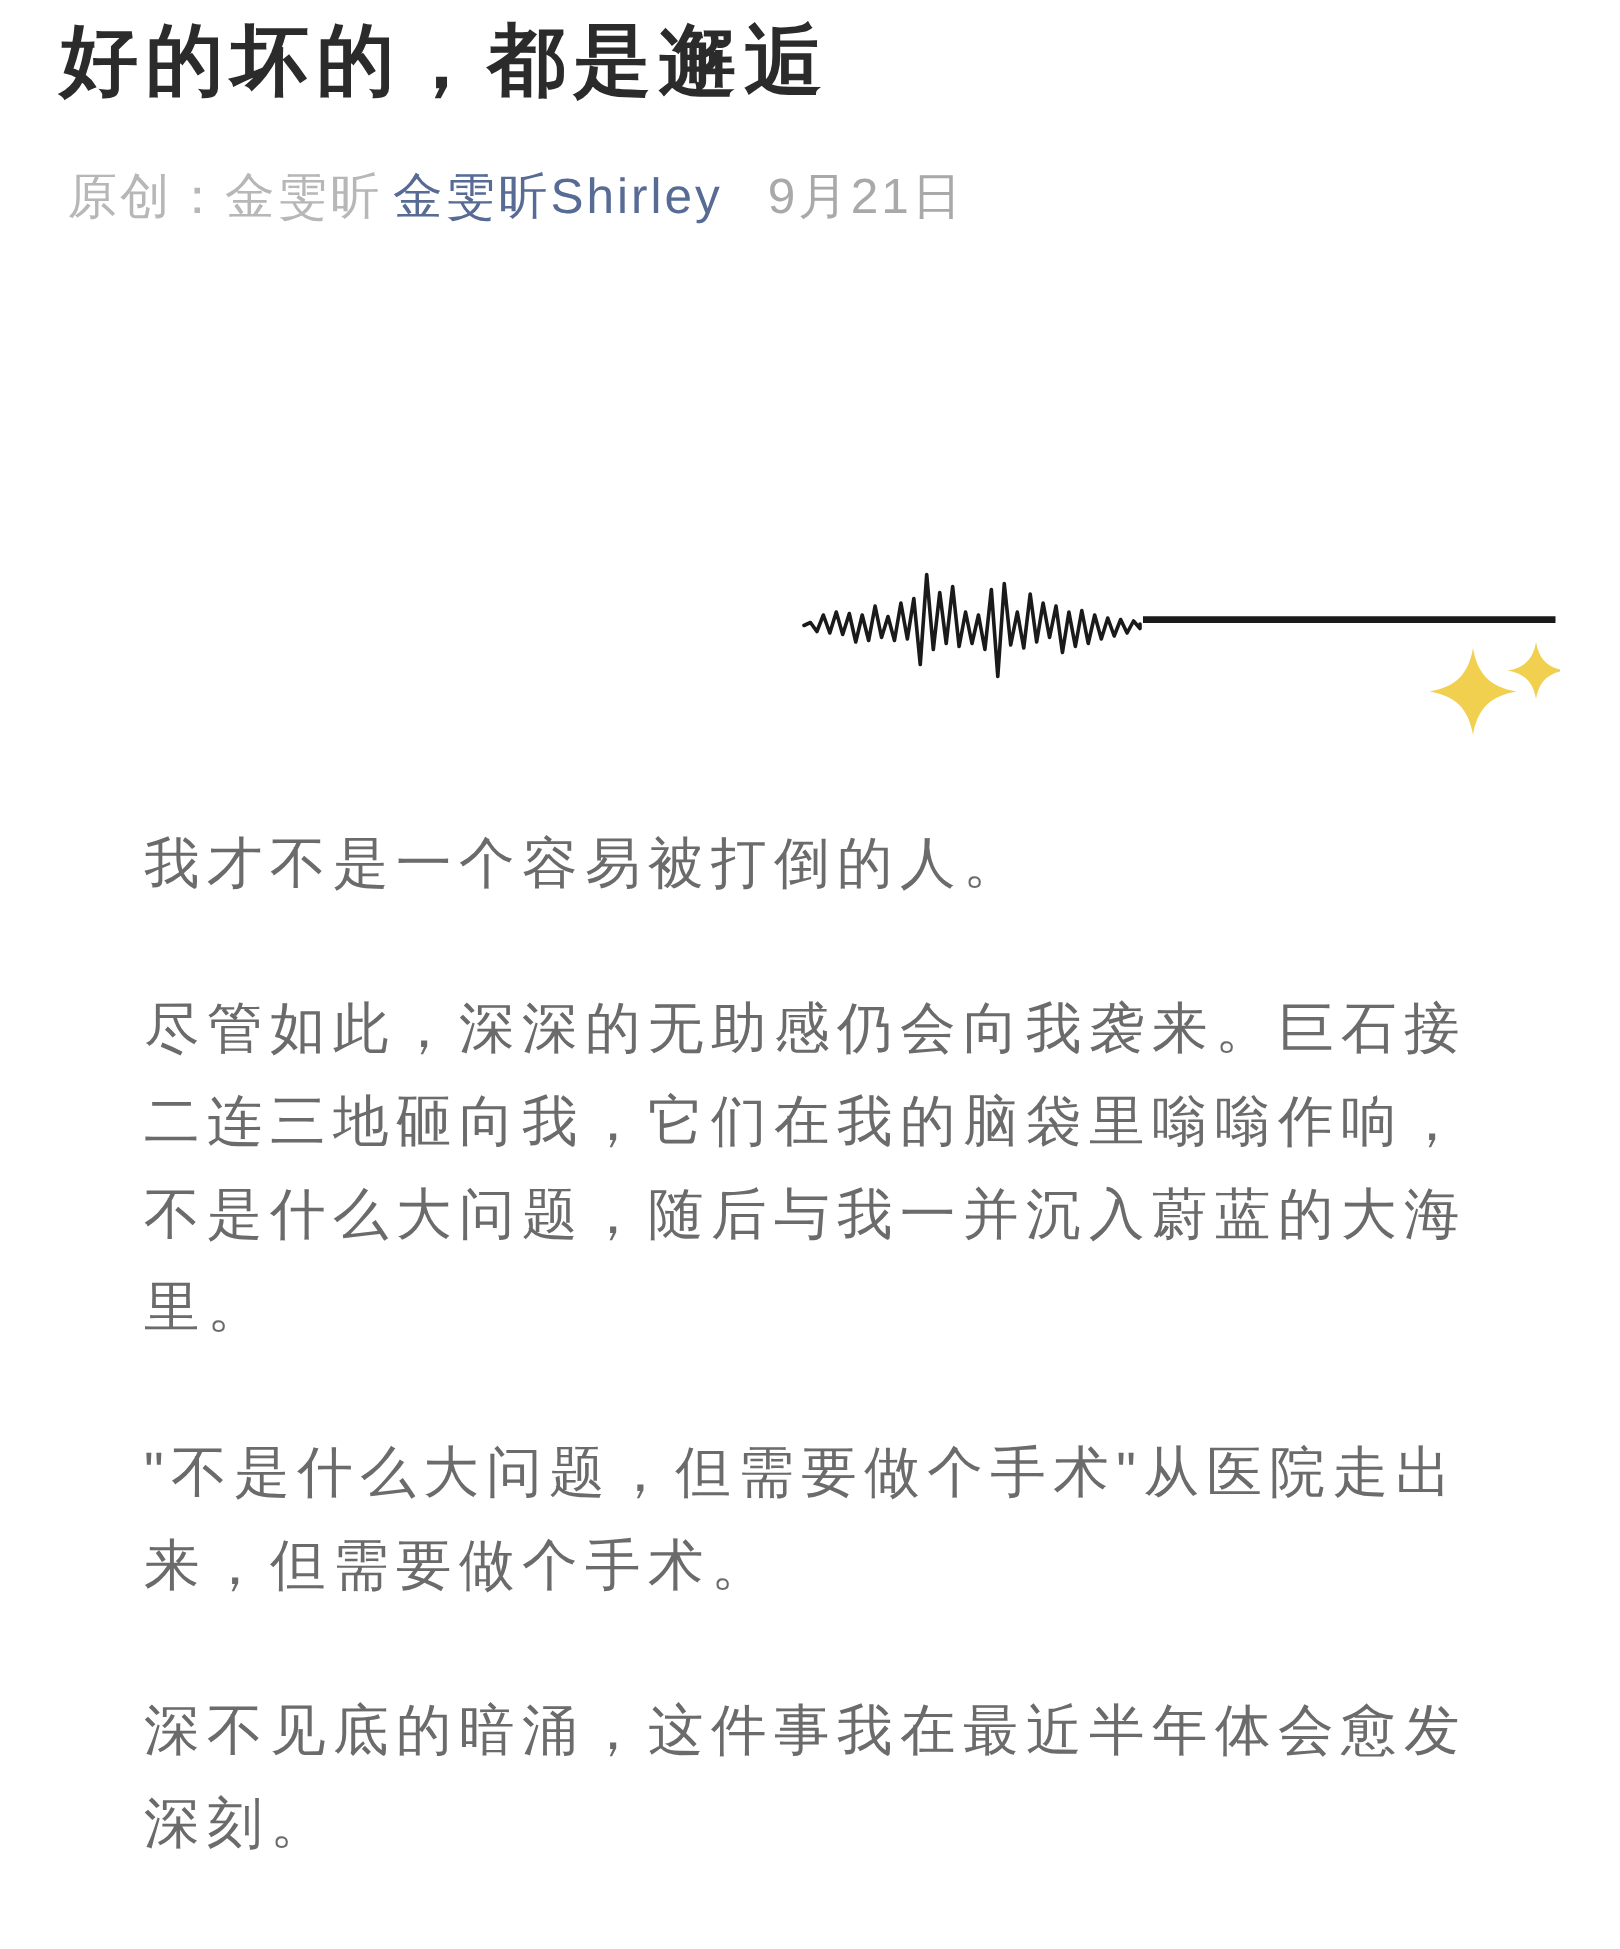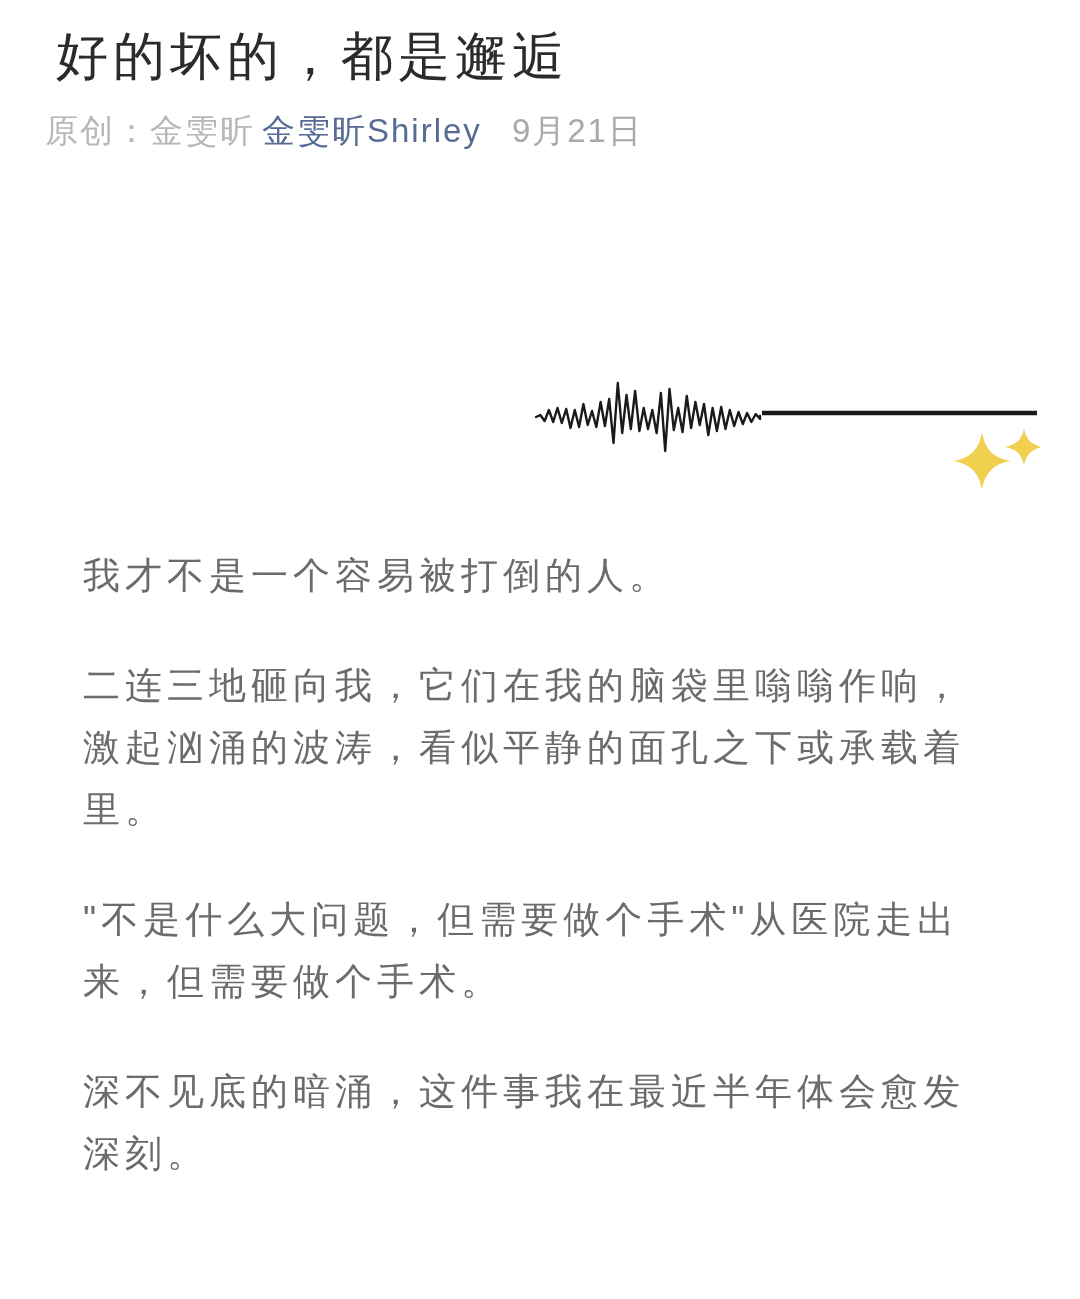--- a/index.html
+++ b/index.html
@@ -4,22 +4,22 @@
 <style>
   html,body{margin:0;padding:0;background:#fff;}
   .page{
     position:relative;
     width:1080px;height:1299px;
     background:var(--c-bg,#ffffff);
     overflow:hidden;
     font-family:"Liberation Sans","DejaVu Sans",sans-serif;
   }
   .title{
-    position:absolute;left:40px;top:6px;margin:16px;
-    font-size:52px;font-weight:400;letter-spacing:5px;
+    position:absolute;left:40px;top:6px;margin:0;
+    font-size:52px;font-weight:700;letter-spacing:5px;
     color:var(--c-title,#2b2b2b);
     white-space:nowrap;
   }
   .byline{
     position:absolute;left:45px;top:109px;
     display:flex;align-items:baseline;
     font-size:33px;letter-spacing:2px;white-space:nowrap;
   }
   .byline .meta{color:var(--c-meta,#b7b7b7);}
   .byline .account{
@@ -30,21 +30,21 @@
   .byline .date{color:var(--c-date,#a9a9a9);margin-left:30px;text-align:right;}
   .divider{
     position:absolute;left:530px;top:370px;width:510px;height:130px;
   }
   .divider svg{display:block;width:510px;height:130px;}
   .body{
     position:absolute;left:83px;top:545px;width:940px;
     font-size:37px;line-height:62px;letter-spacing:5px;
     color:var(--c-body,#6b6b6b);
   }
-  .paragraph{margin:0 0 48px 0;}
+  .paragraph{margin:0 0 48px 13px;}
   .paragraph .line{white-space:nowrap;}
 </style>
 </head>
 <body>
 
 <div class="page" style="--c-bg: #ffffff; --c-title: #2b2b2b; --c-body: #6b6b6b; --c-meta: #b7b7b7; --c-date: #a9a9a9; --c-link: #576b95;">
 
   <h1 class="title">好的坏的，都是邂逅</h1>
 
   <div class="byline">
@@ -60,22 +60,23 @@
       <path id="sparkle-large" d="M 452 62 C 454.9 79.4 463.6 88.1 481 91 C 463.6 93.9 454.9 102.6 452 120 C 449.1 102.6 440.4 93.9 423 91 C 440.4 88.1 449.1 79.4 452 62 Z" fill="#f0d04e"></path>
       <path id="sparkle-small" d="M 494 58 C 495.9 69.4 501.6 75.1 513 77 C 501.6 78.9 495.9 84.6 494 96 C 492.1 84.6 486.4 78.9 475 77 C 486.4 75.1 492.1 69.4 494 58 Z" fill="#f0d04e"></path>
     </svg>
   </div>
 
   <div class="body">
       <div class="paragraph">
         <div class="line">我才不是一个容易被打倒的人。</div>
       </div>
       <div class="paragraph">
+        <div class="line">尽管如此，深深的无助感仍会向我袭来。巨石接</div>
         <div class="line">二连三地砸向我，它们在我的脑袋里嗡嗡作响，</div>
-        <div class="line">激起汹涌的波涛，看似平静的面孔之下或承载着</div>
+        <div class="line">不是什么大问题，随后与我一并沉入蔚蓝的大海</div>
         <div class="line">里。</div>
       </div>
       <div class="paragraph">
         <div class="line">"不是什么大问题，但需要做个手术"从医院走出</div>
         <div class="line">来，但需要做个手术。</div>
       </div>
       <div class="paragraph">
         <div class="line">深不见底的暗涌，这件事我在最近半年体会愈发</div>
         <div class="line">深刻。</div>
       </div>

